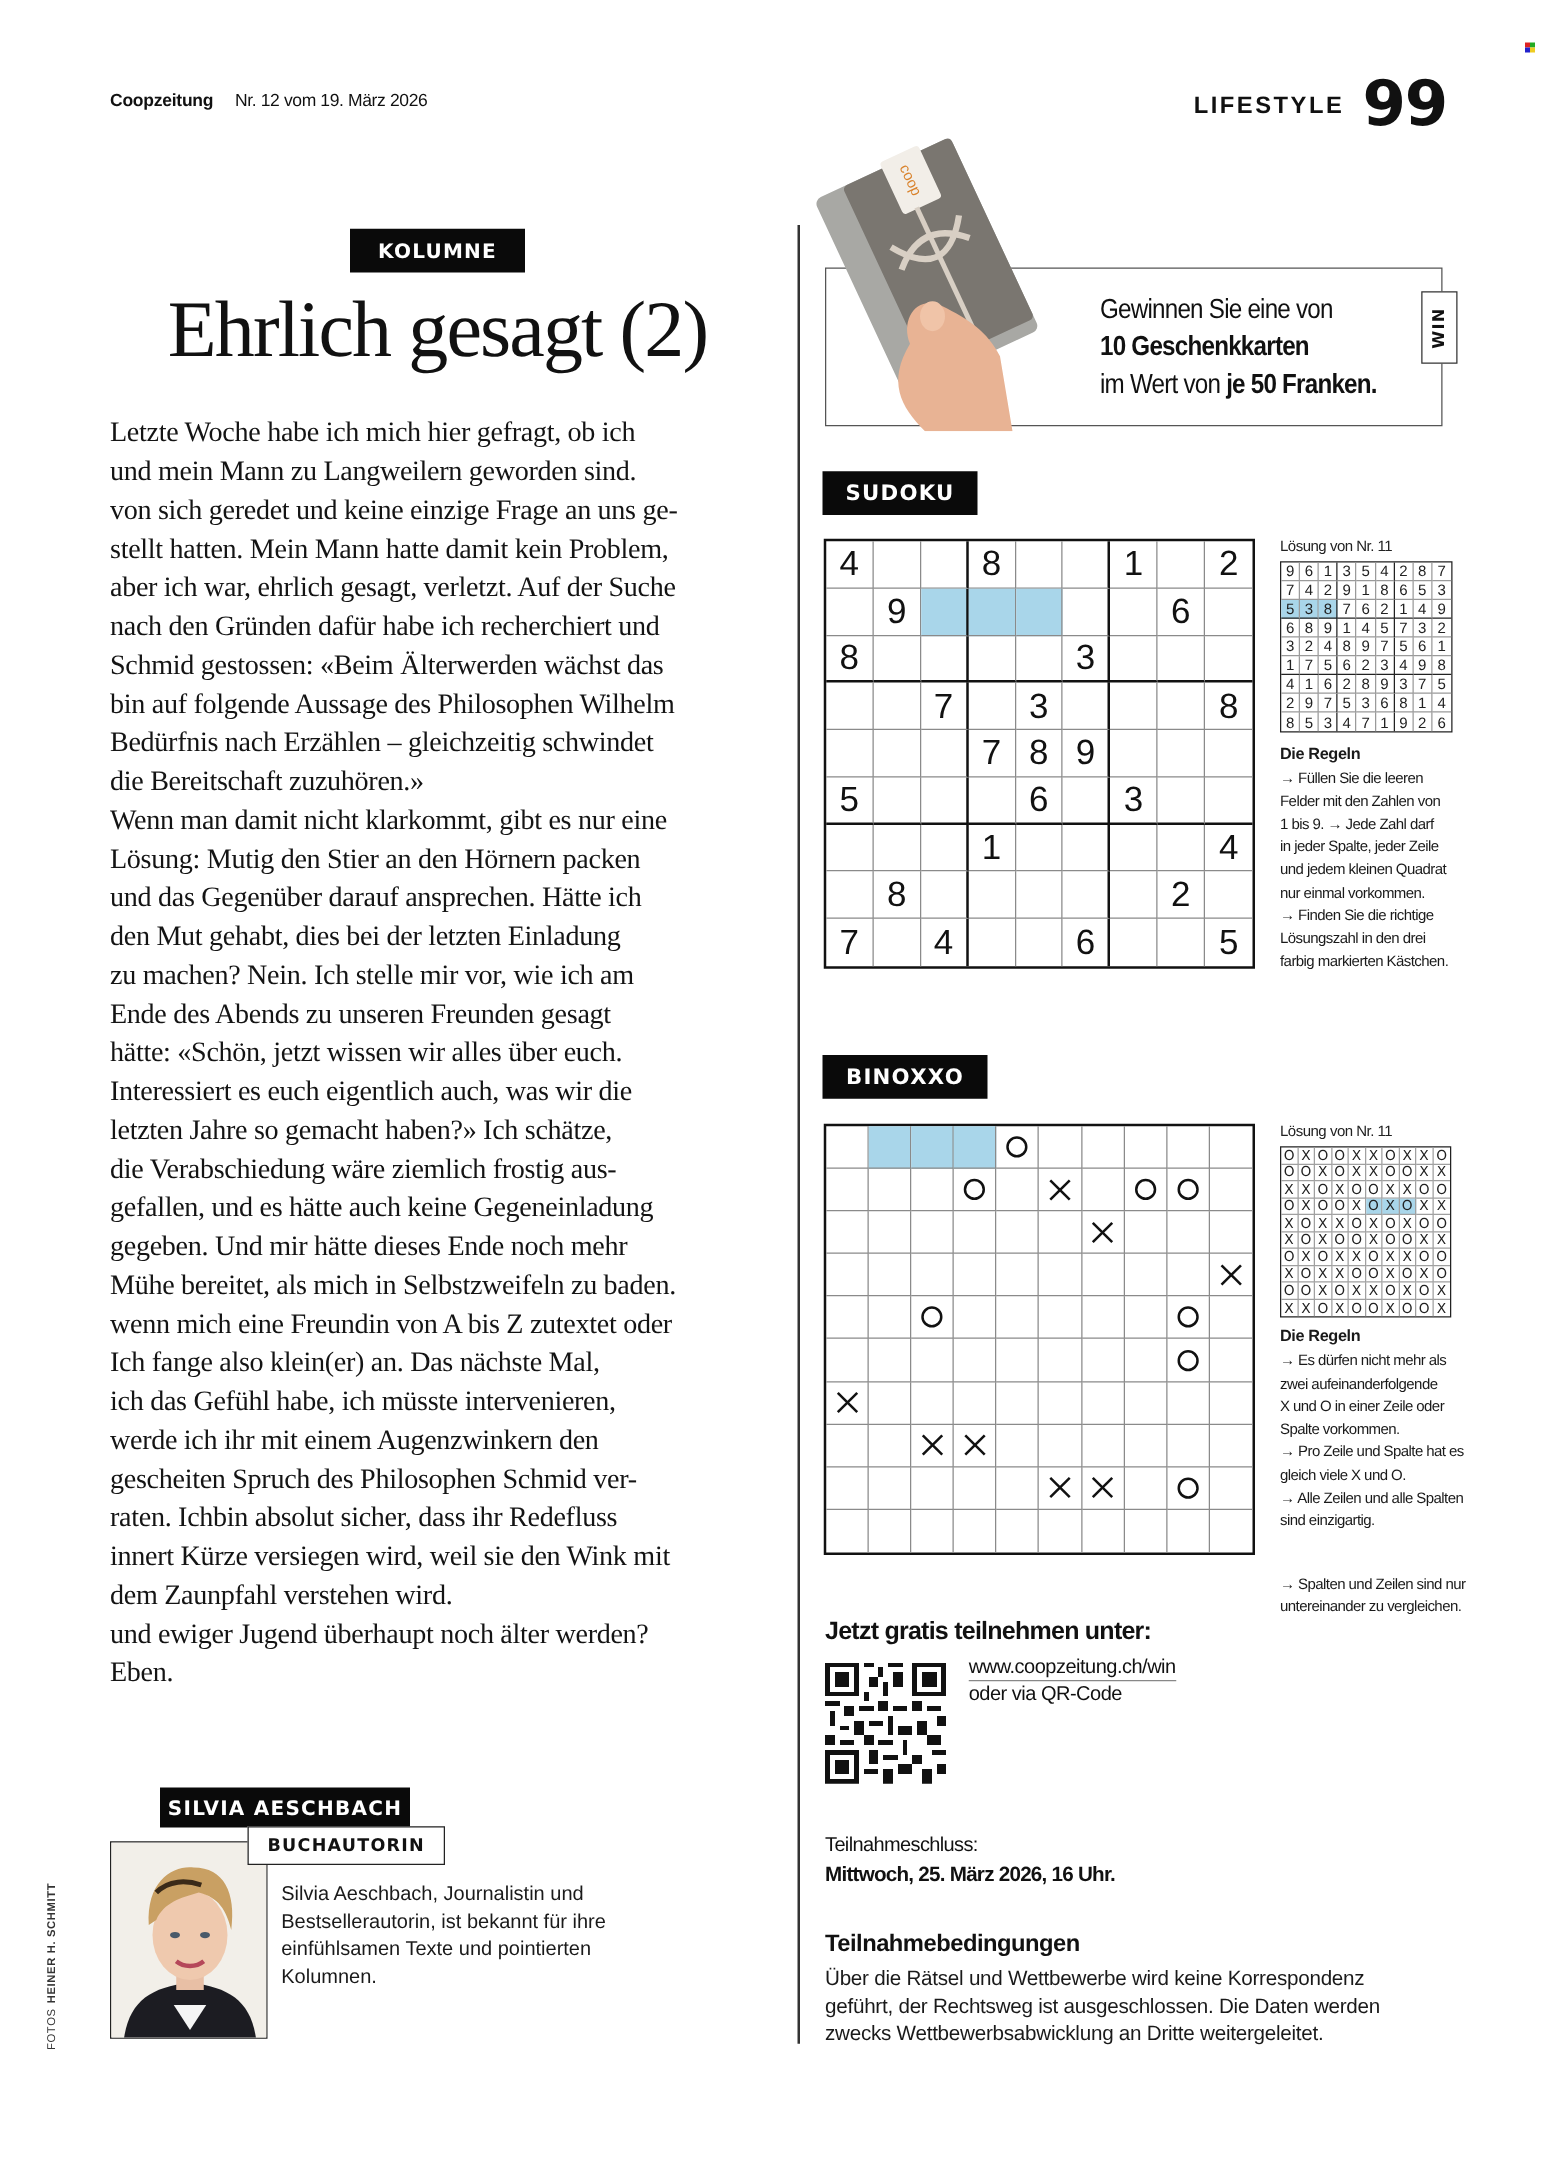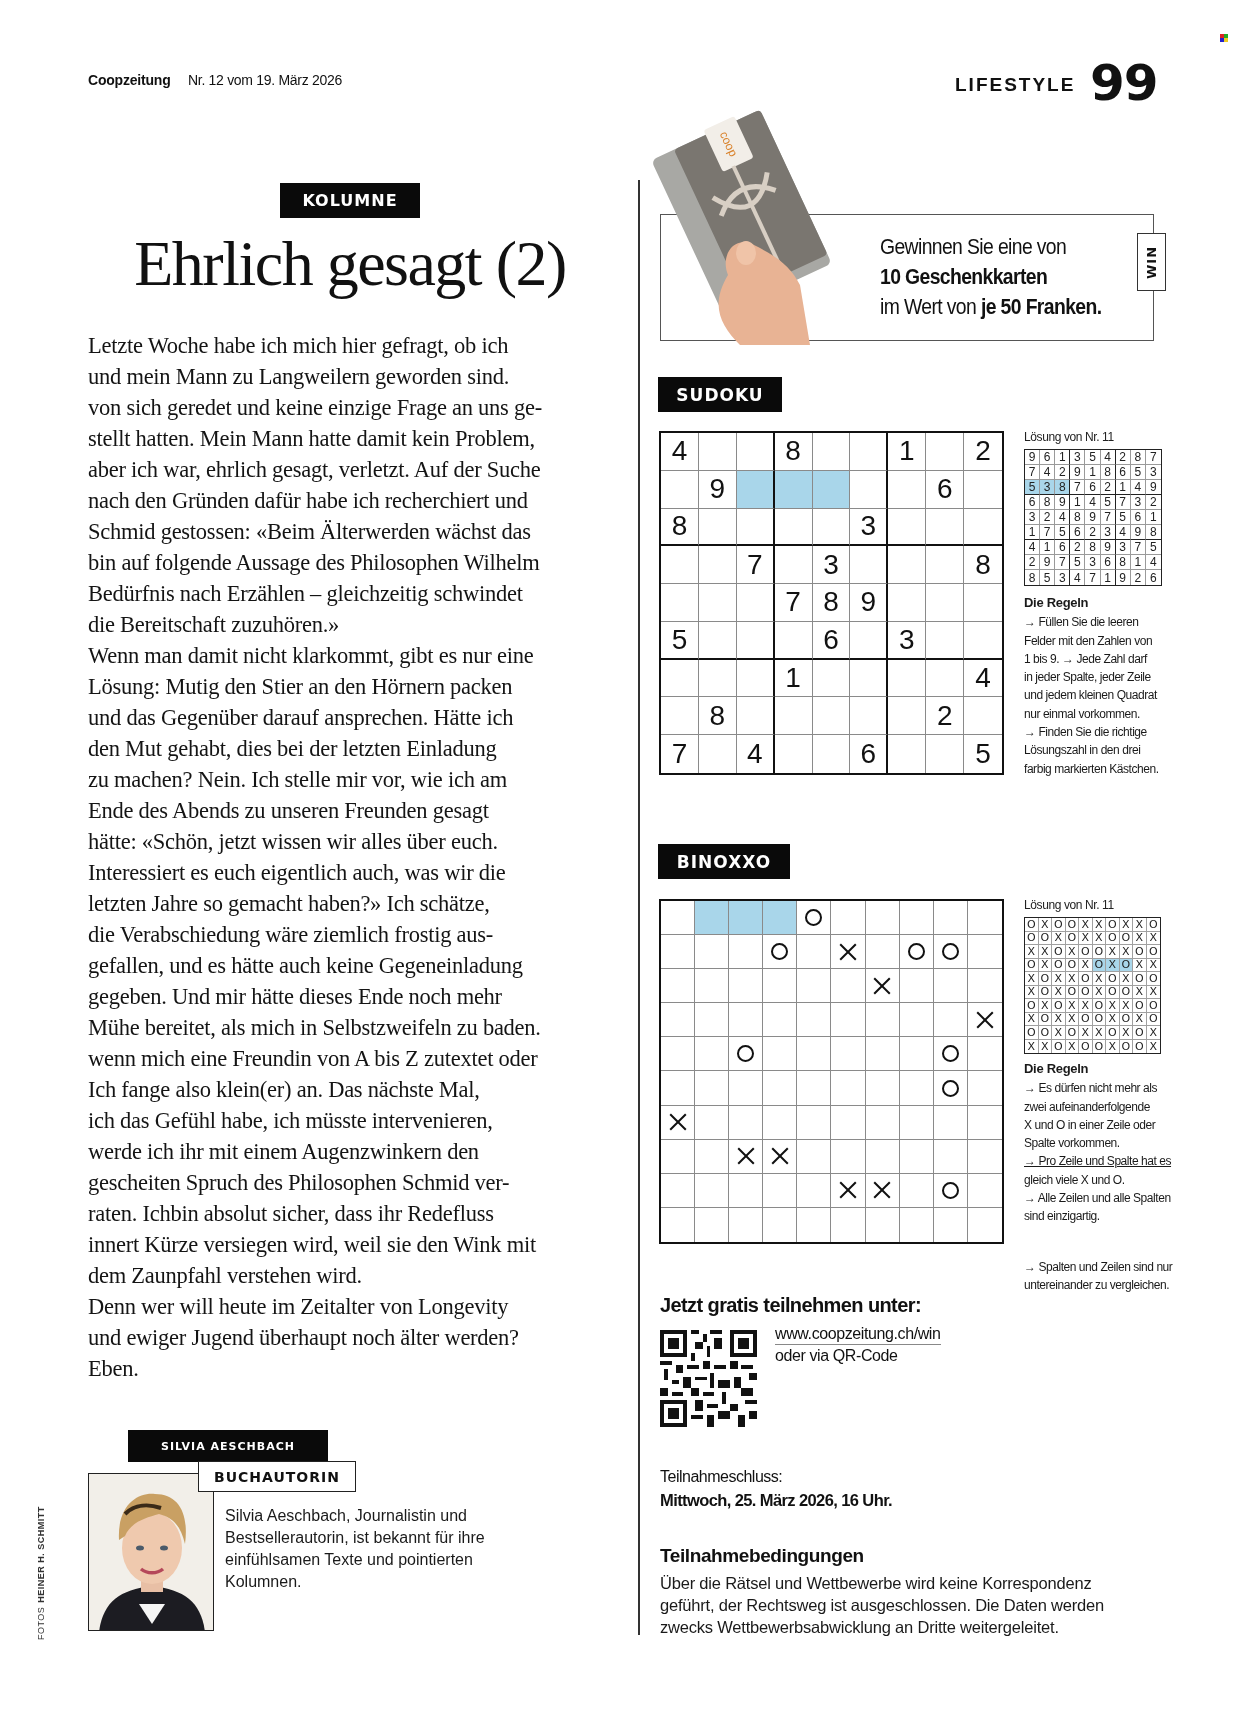--- a/index.html
+++ b/index.html
@@ -19,21 +19,21 @@
   
   .badge { background: #0a0a0a; color: #fff; font-family: "DejaVu Sans", sans-serif; font-weight: bold; letter-spacing: 1px; display: flex; align-items: center; justify-content: center; }
   .badge-kolumne { left: 280px; top: 183px; width: 140px; height: 35px; font-size: 16px; }
 
   .title { left: 80px; top: 232px; width: 540px; text-align: center; font-family: "Liberation Serif", serif; font-size: 64px; letter-spacing: -1.5px; line-height: 1; }
 
   .article { left: 88px; top: 330px; width: 540px; font-family: "Liberation Serif", serif; font-size: 22.5px; line-height: 31px; letter-spacing: -0.25px; color: #141414; }
   .article .line { display: block; white-space: nowrap; }
 
   
-  .author-name { left: 128px; top: 1430px; width: 200px; height: 32px; font-size: 11px; }
+  .author-name { left: 128px; top: 1430px; width: 200px; height: 32px; font-size: 16px; }
   .author-role { left: 198px; top: 1461px; width: 158px; height: 31px; background: #fff; border: 1.5px solid #222; font-family: "DejaVu Sans", sans-serif; font-weight: bold; font-size: 14px; letter-spacing: 1px; display: flex; align-items: center; justify-content: center; color: #111; z-index: 2; }
   .author-photo { left: 88px; top: 1473px; width: 126px; height: 158px; border: 1.5px solid #222; background: linear-gradient(180deg, #f4f1ec 0%, #efe9df 100%); overflow: hidden; }
   .author-bio { left: 225px; top: 1505px; width: 260px; font-size: 16px; line-height: 22px; color: #1a1a1a; }
   .photo-credit { left: 36px; top: 1640px; transform: rotate(-90deg); transform-origin: left top; font-size: 9px; letter-spacing: 0.5px; white-space: nowrap; color: #333; }
   .photo-credit b { font-weight: bold; margin-left: 4px; }
 
   
   .vdivider { left: 638px; top: 180px; width: 1.5px; height: 1455px; background: #333; }
 
   
@@ -144,21 +144,20 @@
     <span class="line" style="display: block;">gegeben. Und mir hätte dieses Ende noch mehr</span>
     <span class="line" style="display: block;">Mühe bereitet, als mich in Selbstzweifeln zu baden.</span>
     <span class="line" style="display: block;">wenn mich eine Freundin von A bis Z zutextet oder</span>
     <span class="line" style="display: block;">Ich fange also klein(er) an. Das nächste Mal,</span>
     <span class="line" style="display: block;">ich das Gefühl habe, ich müsste intervenieren,</span>
     <span class="line" style="display: block;">werde ich ihr mit einem Augenzwinkern den</span>
     <span class="line" style="display: block;">gescheiten Spruch des Philosophen Schmid ver-</span>
     <span class="line" style="display: block;">raten. Ichbin absolut sicher, dass ihr Redefluss</span>
     <span class="line" style="display: block;">innert Kürze versiegen wird, weil sie den Wink mit</span>
     <span class="line" style="display: block;">dem Zaunpfahl verstehen wird.</span>
-    <span class="line" style="display: block;">Denn wer will heute im Zeitalter von Longevity</span>
     <span class="line" style="display: block;">und ewiger Jugend überhaupt noch älter werden?</span>
     <span class="line" style="display: block;">Eben.</span>
   </div>
 
 <div class="abs author-photo">
   <svg width="126" height="158" viewBox="0 0 126 158">
     <rect width="126" height="158" fill="#f2efe9"></rect>
     <path d="M10 158 C14 128 30 116 63 112 C96 116 112 128 116 158 Z" fill="#1c1c22"></path>
     <path d="M50 130 L63 150 L76 130 Z" fill="#f5f5f5"></path>
     <rect x="52" y="96" width="22" height="22" fill="#e8bfa5"></rect>
@@ -624,21 +623,21 @@
     <div class="bscell lastr">O</div>
     <div class="bscell lastc lastr">X</div>
   </div>
 <div class="abs rules rules-binoxxo">
   <h4>Die Regeln</h4>
   <div id="binoxxo-rules-lines">
       <span class="line" style="display: block;">→ Es dürfen nicht mehr als</span>
       <span class="line" style="display: block;">zwei aufeinanderfolgende</span>
       <span class="line" style="display: block;">X und O in einer Zeile oder</span>
       <span class="line" style="display: block;">Spalte vorkommen.</span>
-      <span class="line" style="display: block; text-decoration: underline;">→ Pro Zeile und Spalte hat es</span>
+      <span class="line" style="display: block;">→ Pro Zeile und Spalte hat es</span>
       <span class="line" style="display: block;">gleich viele X und O.</span>
       <span class="line" style="display: block;">→ Alle Zeilen und alle Spalten</span>
       <span class="line" style="display: block;">sind einzigartig.</span>
       <span class="line" style="display: block; margin-top: 32px;">→ Spalten und Zeilen sind nur</span>
       <span class="line" style="display: block;">untereinander zu vergleichen.</span>
     </div>
 </div>
 
 <div class="abs cta-title">Jetzt gratis teilnehmen unter:</div>
 <div class="abs qr">

